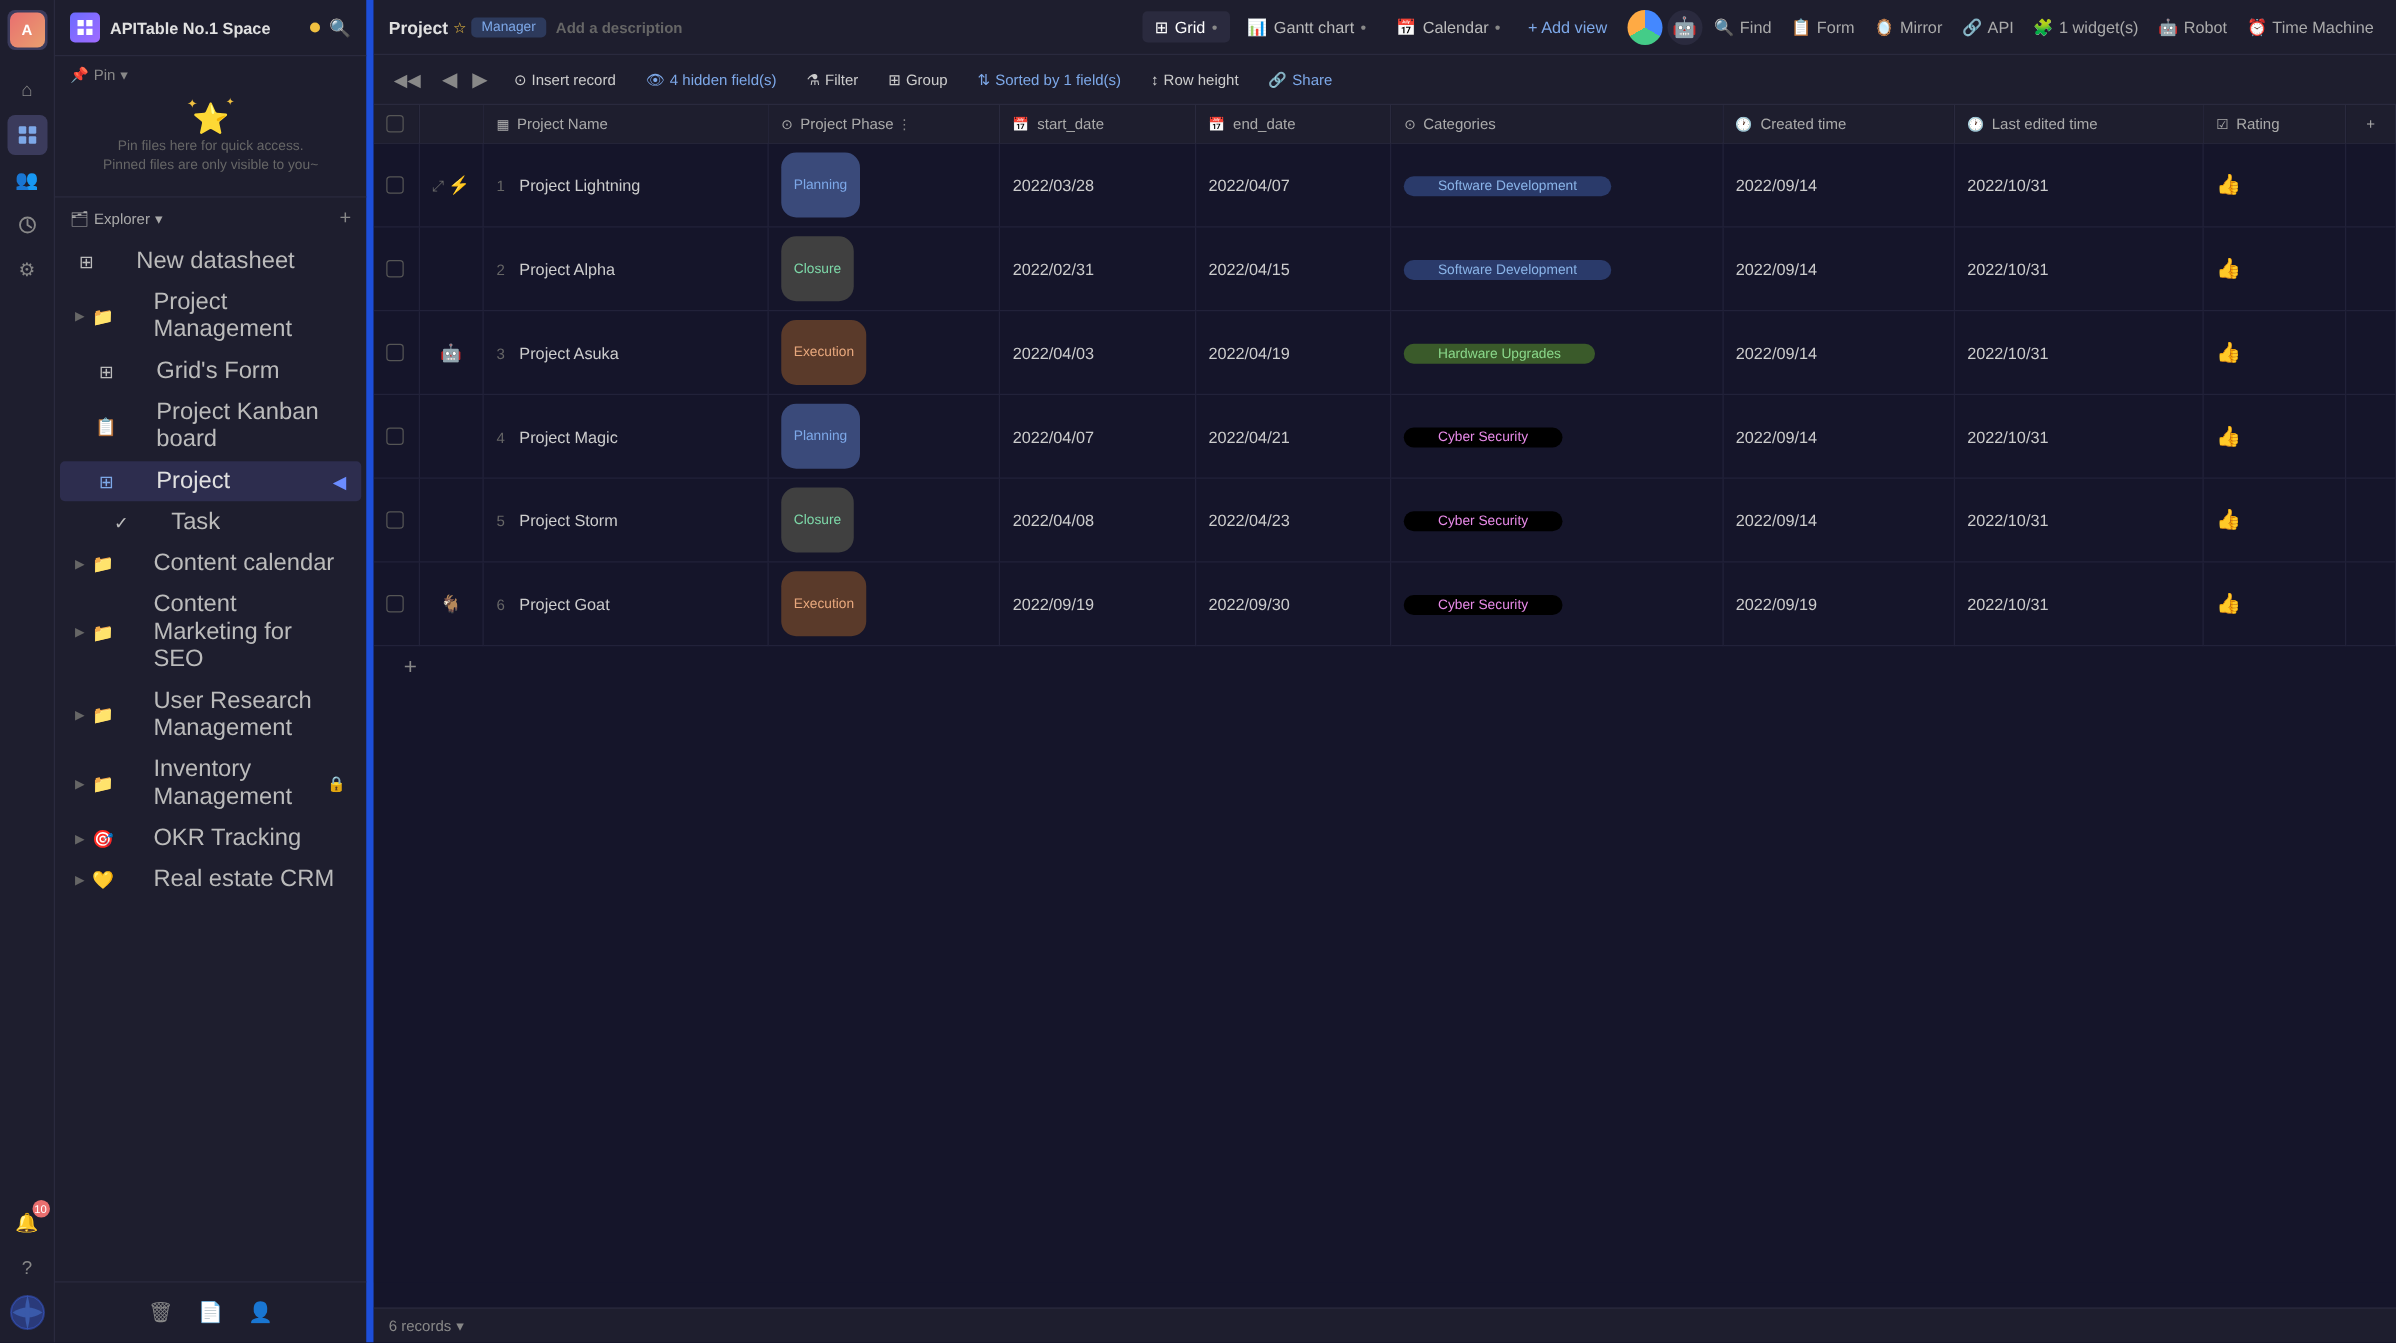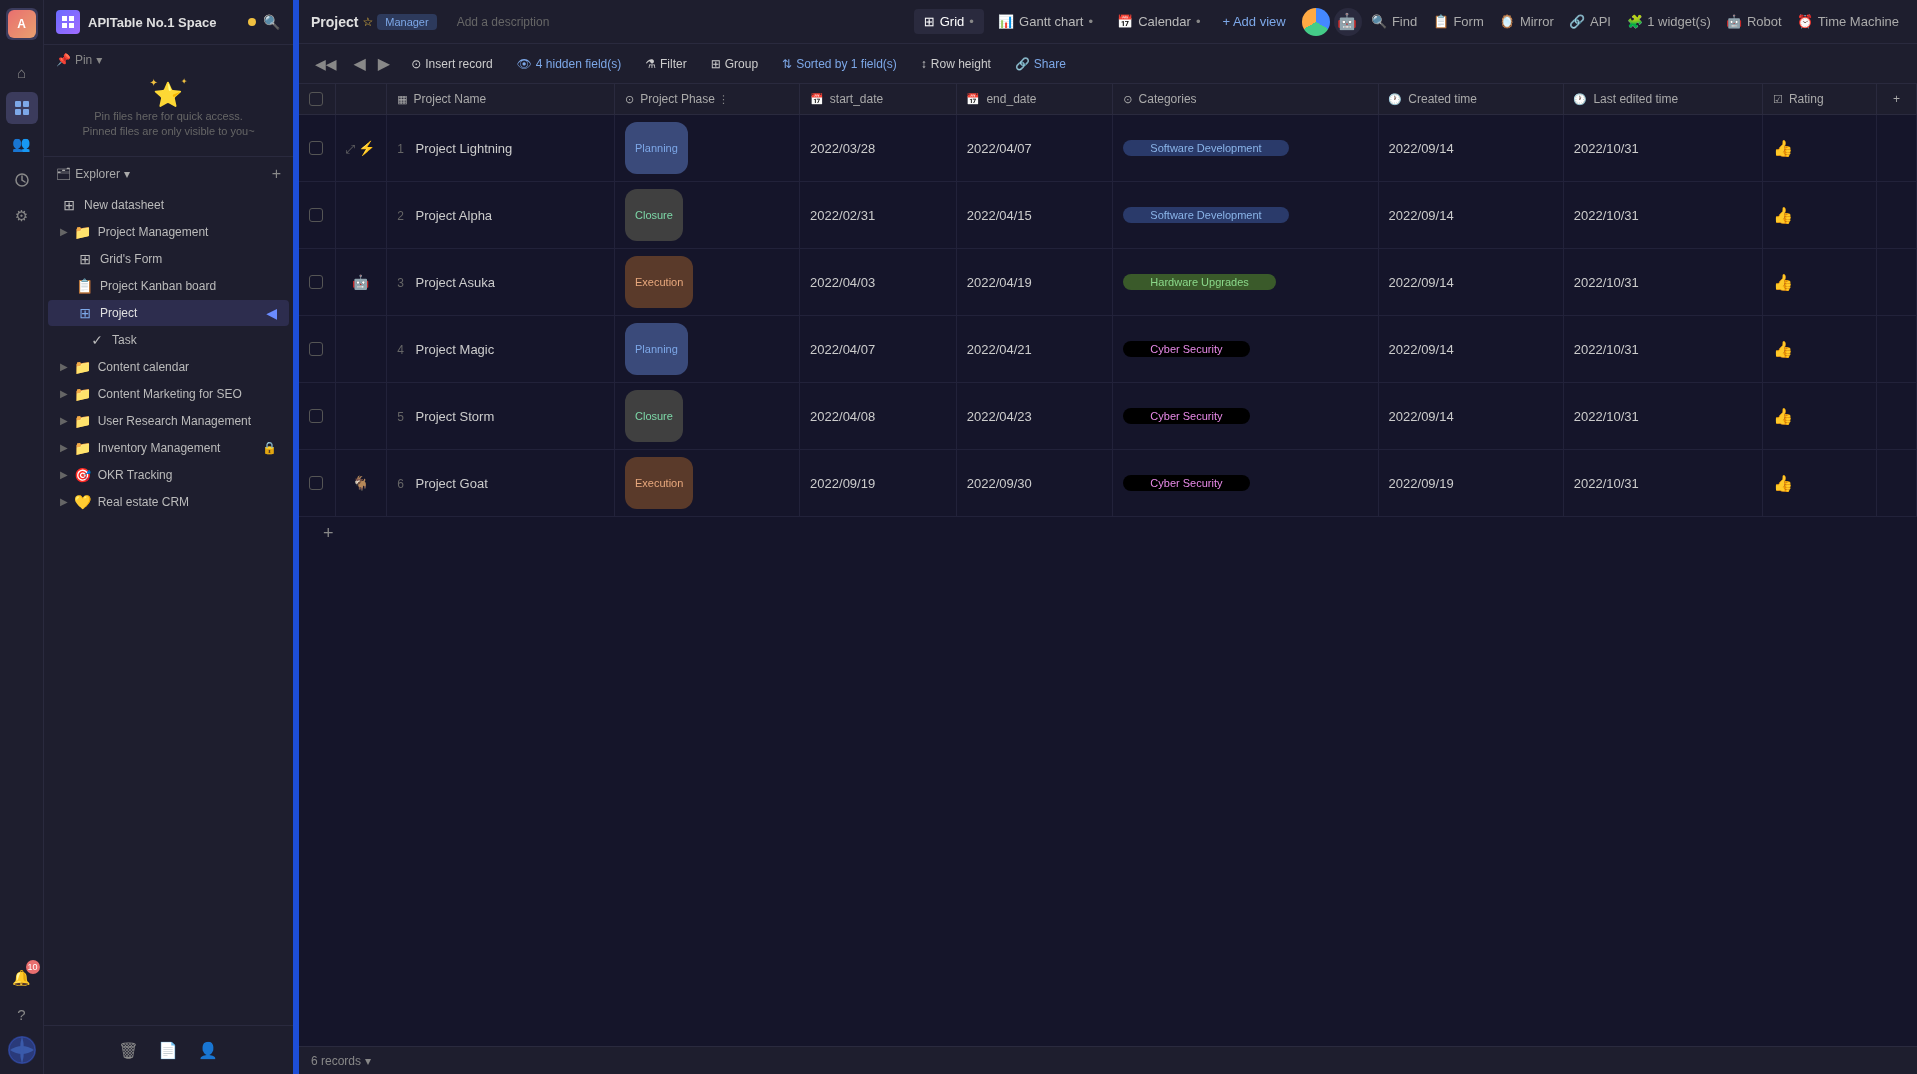--- a/index.html
+++ b/index.html
@@ -33,21 +33,21 @@
     .pin-hint { font-size: 11px; color: #666; line-height: 1.4; }
 
     
     .explorer-section { padding: 0; flex: 1; overflow-y: auto; }
     .explorer-header { display: flex; align-items: center; justify-content: space-between; padding: 8px 12px; }
     .explorer-title { color: #aaa; font-size: 12px; display: flex; align-items: center; gap: 4px; }
     .explorer-add { color: #888; cursor: pointer; font-size: 16px; }
     .sidebar-item { display: flex; align-items: center; gap: 6px; padding: 5px 12px; cursor: pointer; border-radius: 4px; margin: 1px 4px; color: #bbb; }
     .sidebar-item.active { background: #2d2d4e; color: #fff; }
     .sidebar-item-icon { font-size: 14px; width: 18px; text-align: center; }
-    .sidebar-item-label { font-size: 12px; flex: 1; }
+    .sidebar-item-label { font-size: 19px; flex: 1; margin-left: 25px; }
     .sidebar-item-arrow { color: #666; font-size: 10px; }
     .sidebar-child { padding-left: 28px; }
     .sidebar-child-deep { padding-left: 40px; }
     .nav-arrow-icon { color: #6b8cff; font-size: 14px; }
     .lock-icon { color: #888; font-size: 12px; margin-left: auto; }
     .sidebar-bottom { border-top: 1px solid #2a2a3e; padding: 8px; display: flex; gap: 8px; justify-content: center; }
     .sidebar-bottom-btn { width: 32px; height: 32px; border-radius: 6px; display: flex; align-items: center; justify-content: center; color: #888; cursor: pointer; font-size: 16px; }
 
     
     .main { flex: 1; display: flex; flex-direction: column; background: #15152a; overflow: hidden; }
@@ -279,21 +279,21 @@
   </div>
 
   <div class="main">
 
     <div class="top-bar">
       <div class="project-breadcrumb">
         <span class="project-name">Project</span>
         <span class="project-star">☆</span>
         <span class="manager-badge">Manager</span>
       </div>
-      <span class="description-link" style="margin-left: 12px;">Add a description</span>
+      <span class="description-link" style=" font-weight: bold;">Add a description</span>
 
       <div class="top-bar-spacer"></div>
 
       <div class="view-tabs">
 
         <div class="view-tab active">
           <span>⊞</span>
           <span>Grid</span>
           <span class="view-tab-dot">•</span>
         </div>

